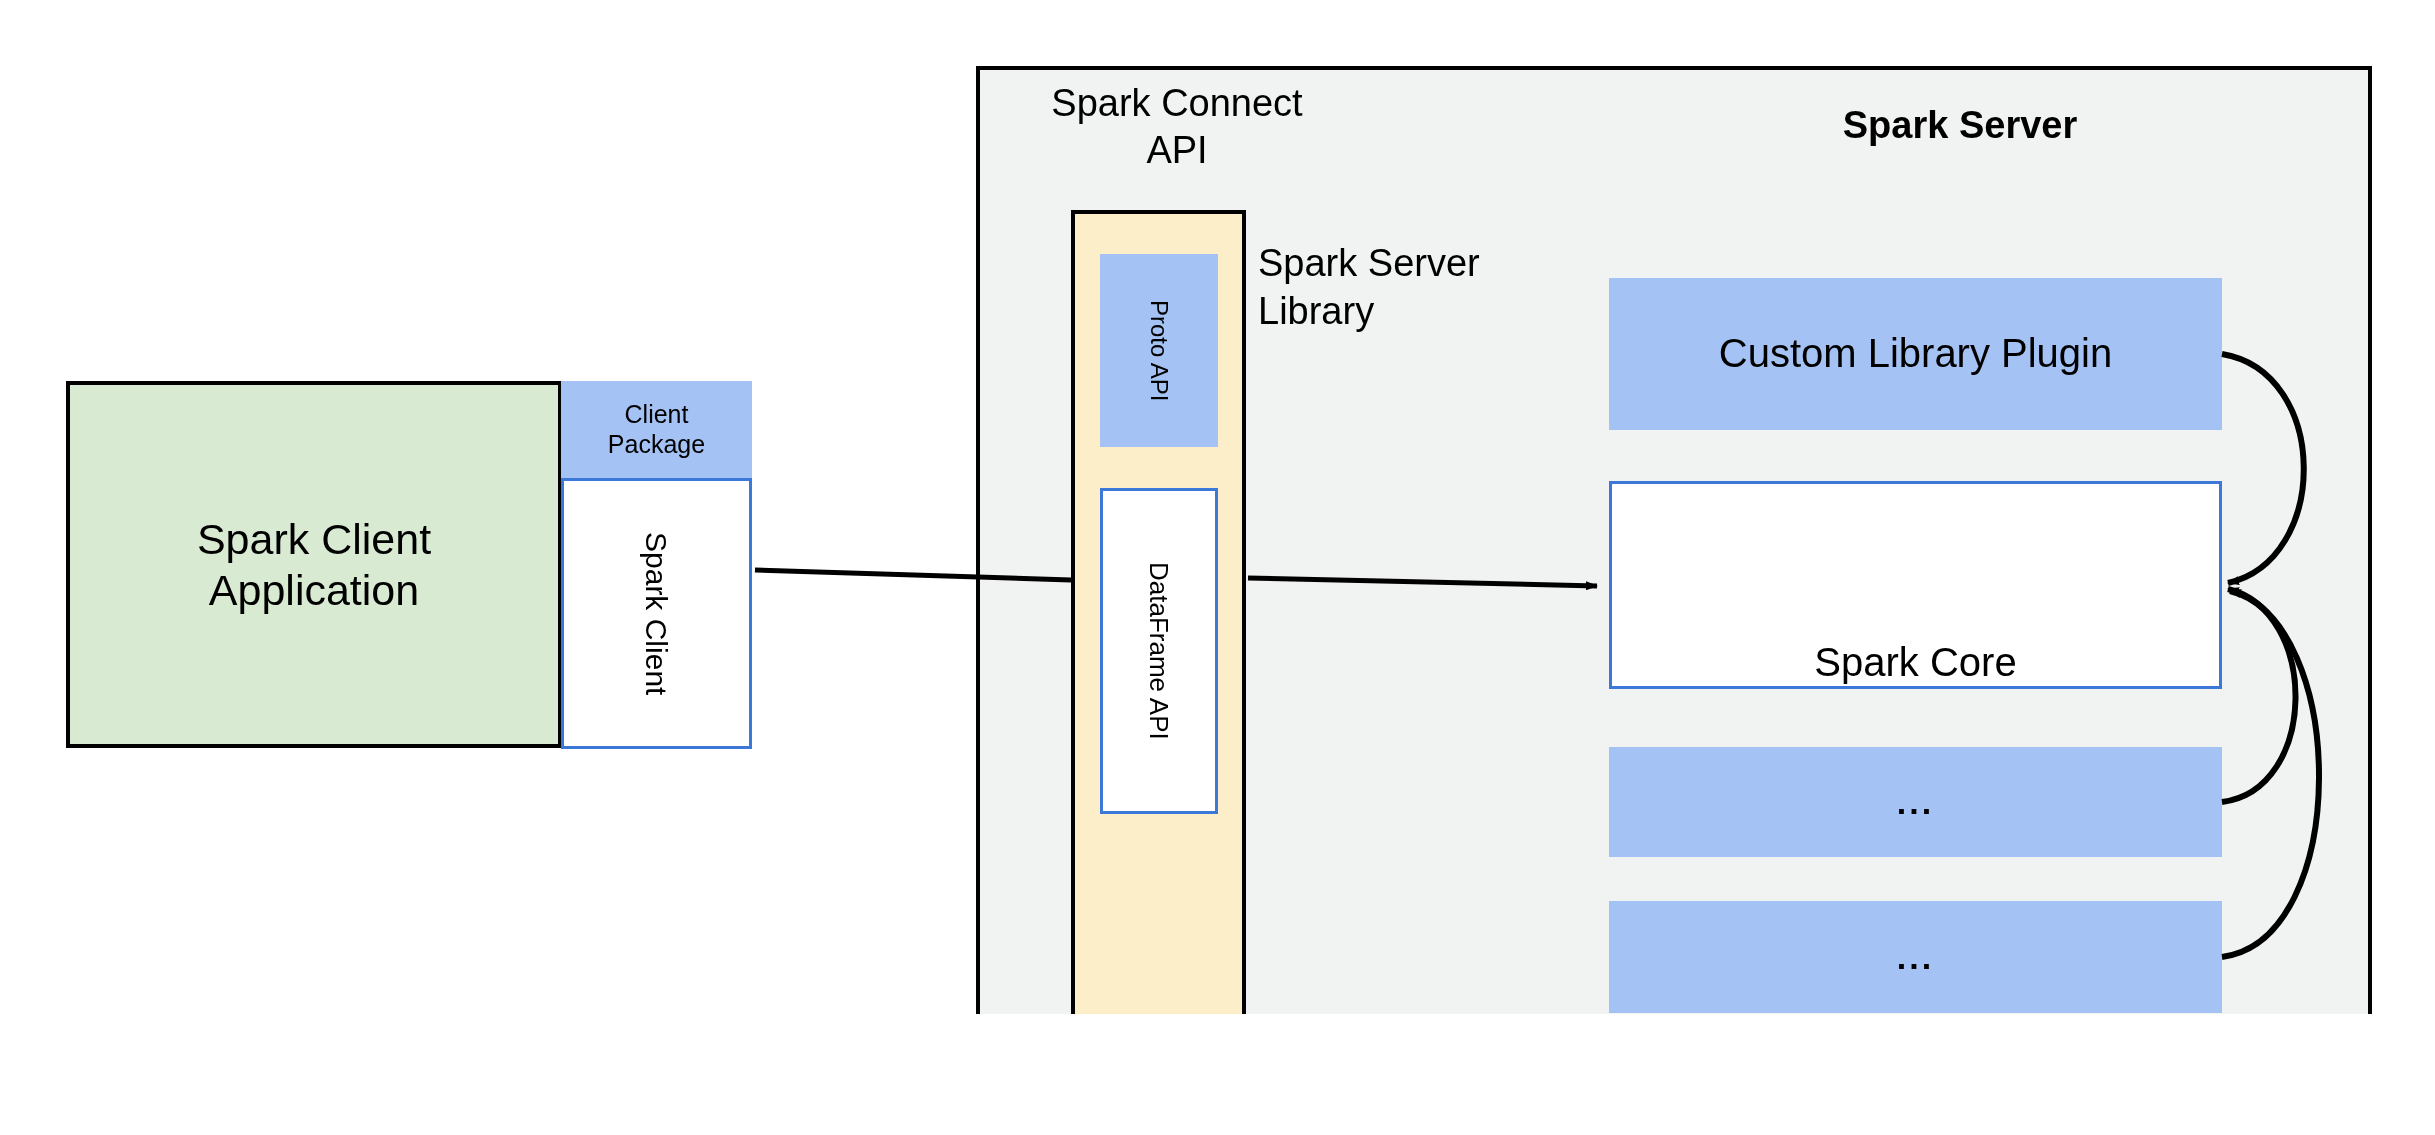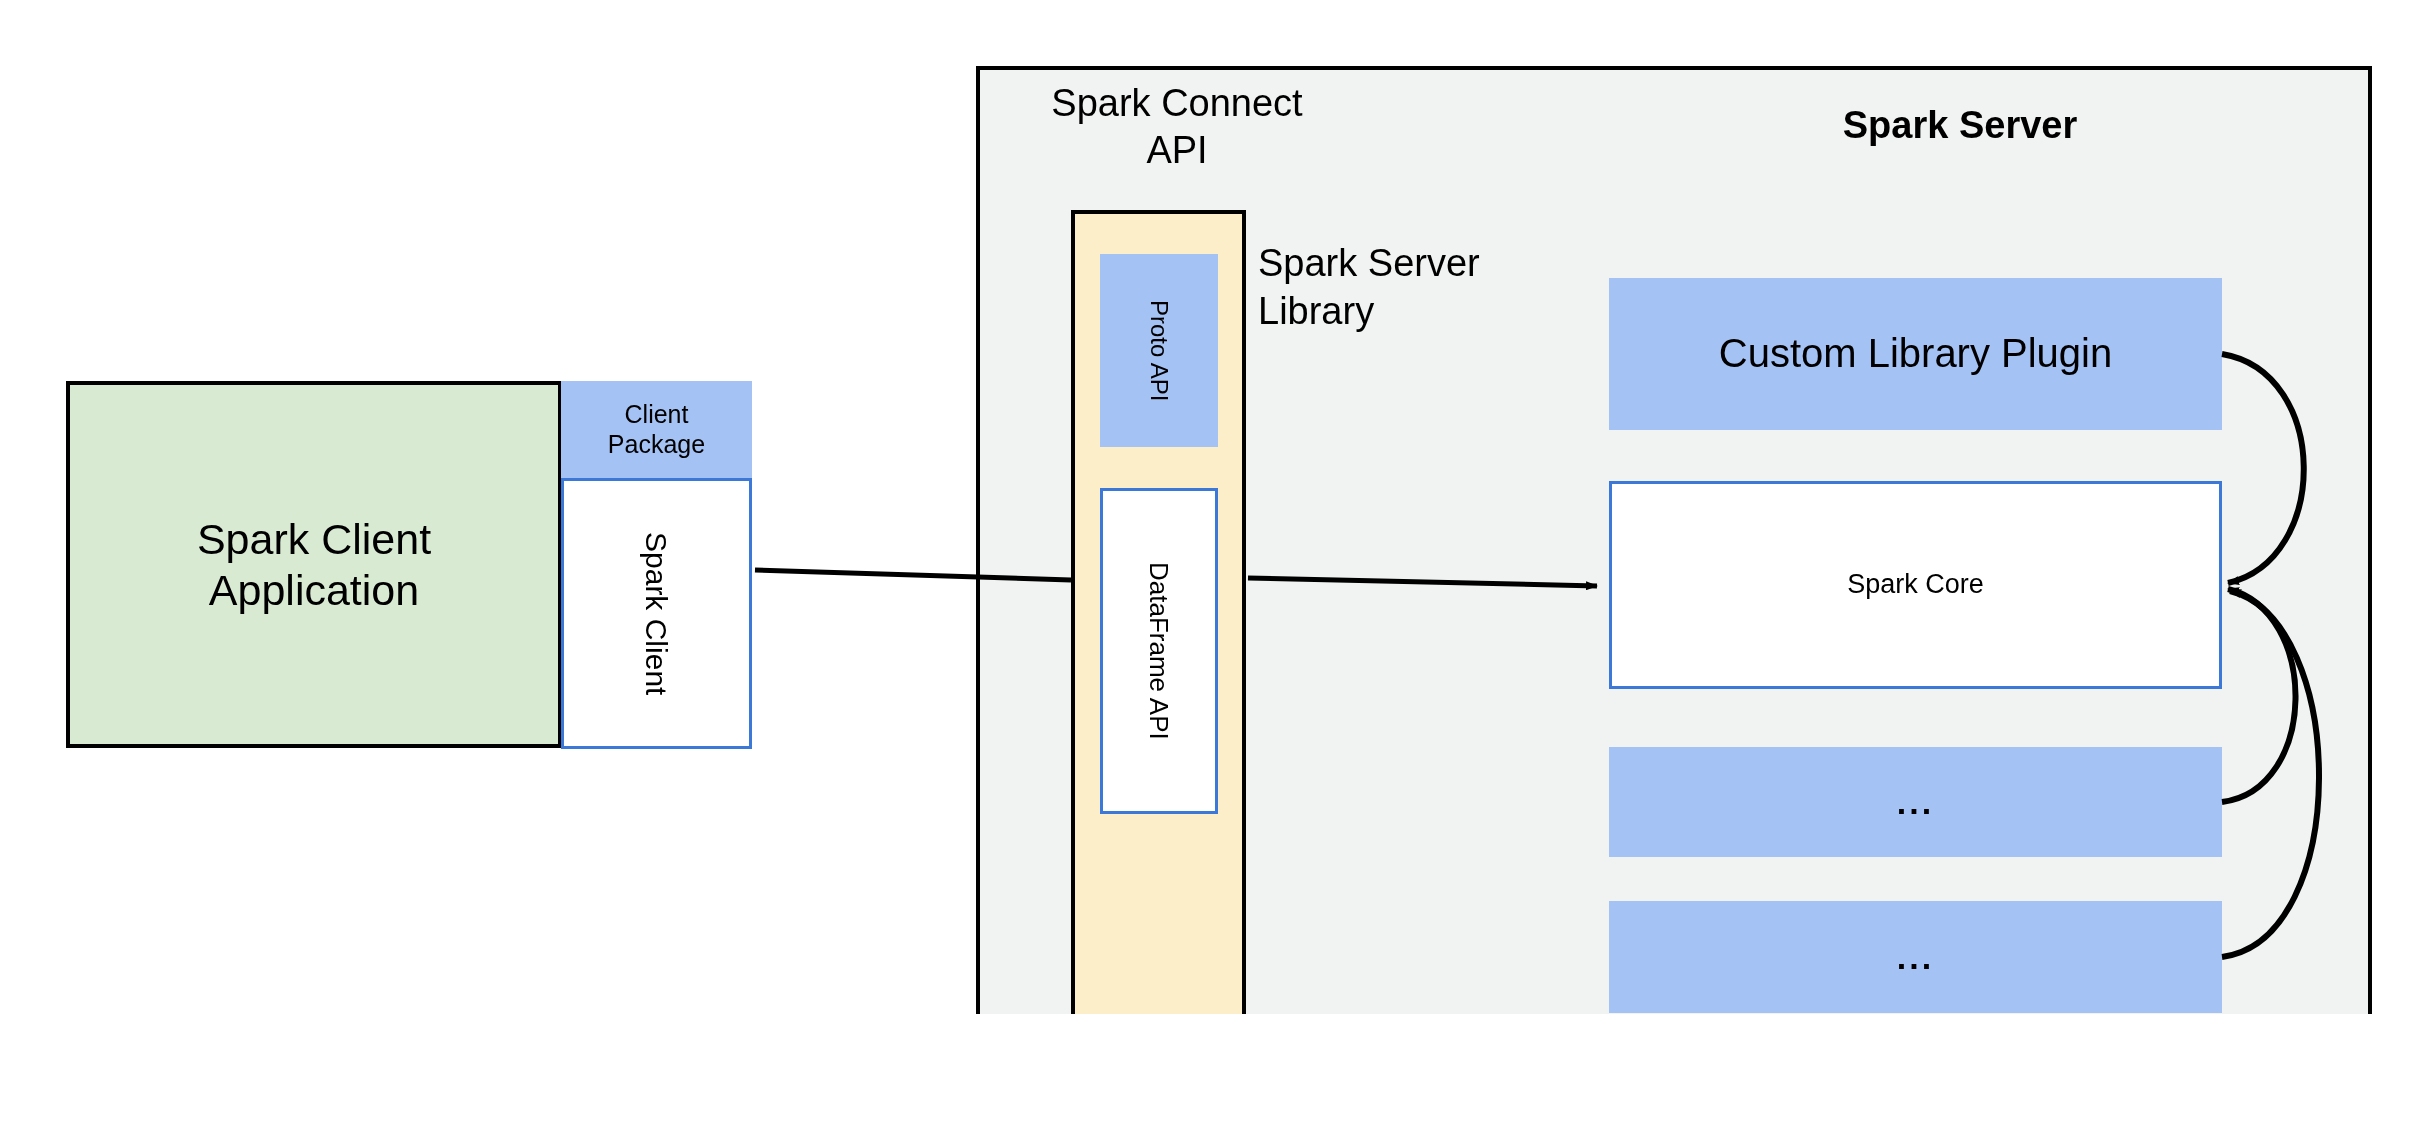--- a/index.html
+++ b/index.html
@@ -99,21 +99,22 @@
   #custom-library-plugin-box {
     left: 1609px; top: 278px; width: 613px; height: 152px;
     background: #a4c2f4;
     border: none;
     font-size: 40px;
   }
   #spark-core-box {
     left: 1609px; top: 481px; width: 613px; height: 208px;
     background: #ffffff;
     border: 3px solid #3c78d8;
-    font-size: 27px;
+    font-size: 40px;
+    align-items: flex-end;
   }
   #ellipsis-box-1 {
     left: 1609px; top: 747px; width: 613px; height: 110px;
     background: #a4c2f4;
     border: none;
     font-size: 34px; font-weight: bold;
     letter-spacing: 3px;
   }
   #ellipsis-box-2 {
     left: 1609px; top: 901px; width: 613px; height: 112px;

